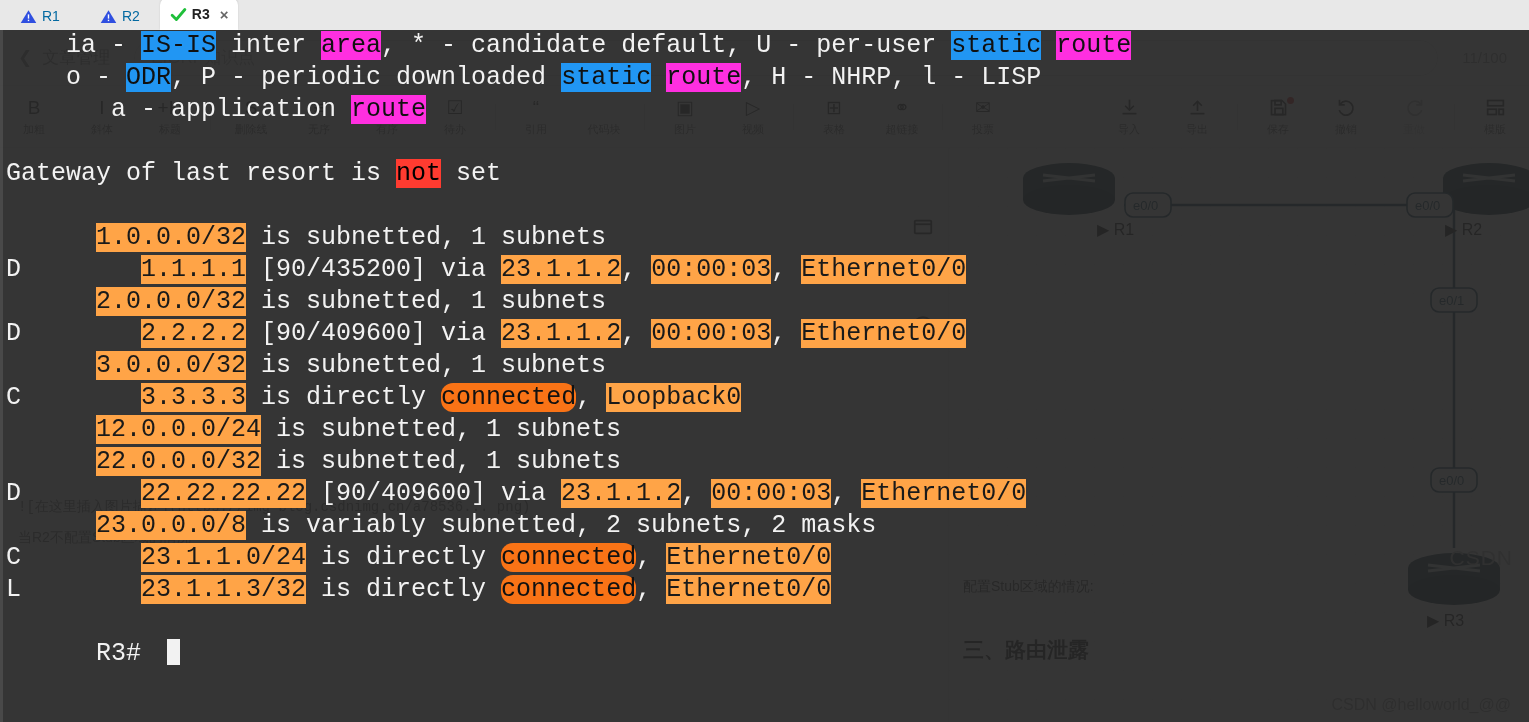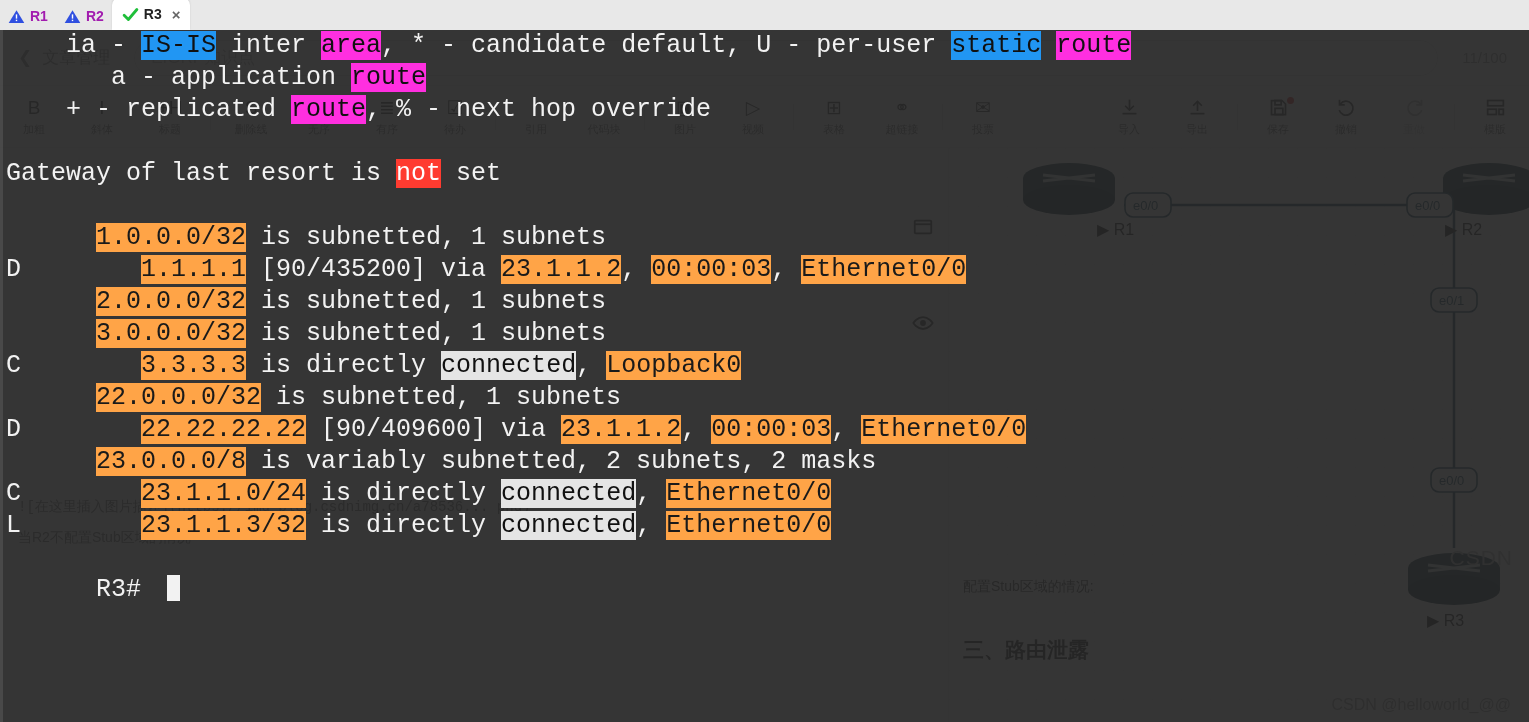--- a/index.html
+++ b/index.html
@@ -13,22 +13,22 @@
 
   
   .tabstrip {
     position: absolute; top: 0; left: 0; width: 1529px; height: 30px;
     background: #e8e8e8;
     display: flex; align-items: flex-end;
     z-index: 40;
   }
   .btab {
     display: flex; align-items: center; gap: 5px;
-    height: 28px; padding: 0 8px;
-    font-size: 14px; color: #a21caf; white-space: nowrap; font-weight: bold;
+    height: 28px; padding: 0 20px;
+    font-size: 14px; color: #0369a1; white-space: nowrap;
   }
   .btab.active {
     background: #fff; border-radius: 7px 7px 0 0;
     color: #222; font-weight: bold;
     box-shadow: 0 -1px 2px rgba(0,0,0,.12);
     padding: 16px 10px;
   }
   .btab .favi { width: 17px; height: 17px; flex: none; display:block; }
   .btab .close { font-size: 15px; color: #666; margin-left: 5px; cursor: pointer; }
 
@@ -119,22 +119,22 @@
     font-size: 25px;
     line-height: 32px;
     color: #f2f2f2;
     padding: 6px 0 0 6px;
     overflow: hidden;
   }
   .term .tl { white-space: pre; height: 32px; font-family: Liberation Mono, monospace; }
   .term .hl-blue  { background: #2196f3; color: #111; }
   .term .hl-mag   { background: #ff2fe0; color: #111; }
   .term .hl-or    { background: #ffa447; color: #1a1a1a; margin-top: 8px; }
-  .term .hl-grn   { background: #e5e5e5; color: #111; }
-  .term .hl-red   { background: #ff3b30; color: #ffffff; }
+  .term .hl-grn   { background: #f97316; color: #111; border-radius: 12px; }
+  .term .hl-red   { background: #ff3b30; color: #000000; }
   .term .gap { display: inline-block; }
   .cursor {
     display: inline-block; width: 13px; height: 26px;
     background: #f2f2f2; vertical-align: -5px;
   }
   .term-left-rule {
     position: absolute; left: 0; top: 0; width: 3px; height: 100%;
     background: rgba(255,255,255,.10);
   }
 </style>
@@ -364,30 +364,32 @@
         <div style="position:absolute;left:14px;top:430px;font-size:14px;color:#444">配置Stub区域的情况:</div>
         <div class="csdn-wm">CSDN @helloworld_@@</div>
       </div>
     </div>
   </div>
 
   <div class="term">
     <div class="term-left-rule"></div>
     <div id="term-lines">
         <div class="tl"><span>    ia - </span><span class="hl-blue">IS-IS</span><span> inter </span><span class="hl-mag">area</span><span>, * - candidate default, U - per-user </span><span class="hl-blue">static</span><span> </span><span class="hl-mag">route</span></div>
+        <div class="tl"><span>    o - </span><span class="hl-blue">ODR</span><span>, P - periodic downloaded </span><span class="hl-blue">static</span><span> </span><span class="hl-mag">route</span><span>, H - NHRP, l - LISP</span></div>
         <div class="tl"><span>       a - application </span><span class="hl-mag">route</span></div>
-        <div class="tl"><span>    + - replicated </span><span class="hl-mag">route</span><span>, % - next hop override</span></div>
         <div class="tl"></div>
         <div class="tl"><span>Gateway of last resort is </span><span class="hl-red">not</span><span> set</span></div>
         <div class="tl"></div>
         <div class="tl"><span>      </span><span class="hl-or">1.0.0.0/32</span><span> is subnetted, 1 subnets</span></div>
         <div class="tl"><span>D        </span><span class="hl-or">1.1.1.1</span><span> [90/435200] via </span><span class="hl-or">23.1.1.2</span><span>, </span><span class="hl-or">00:00:03</span><span>, </span><span class="hl-or">Ethernet0/0</span></div>
         <div class="tl"><span>      </span><span class="hl-or">2.0.0.0/32</span><span> is subnetted, 1 subnets</span></div>
+        <div class="tl"><span>D        </span><span class="hl-or">2.2.2.2</span><span> [90/409600] via </span><span class="hl-or">23.1.1.2</span><span>, </span><span class="hl-or">00:00:03</span><span>, </span><span class="hl-or">Ethernet0/0</span></div>
         <div class="tl"><span>      </span><span class="hl-or">3.0.0.0/32</span><span> is subnetted, 1 subnets</span></div>
         <div class="tl"><span>C        </span><span class="hl-or">3.3.3.3</span><span> is directly </span><span class="hl-grn">connected</span><span>, </span><span class="hl-or">Loopback0</span></div>
+        <div class="tl"><span>      </span><span class="hl-or">12.0.0.0/24</span><span> is subnetted, 1 subnets</span></div>
         <div class="tl"><span>      </span><span class="hl-or">22.0.0.0/32</span><span> is subnetted, 1 subnets</span></div>
         <div class="tl"><span>D        </span><span class="hl-or">22.22.22.22</span><span> [90/409600] via </span><span class="hl-or">23.1.1.2</span><span>, </span><span class="hl-or">00:00:03</span><span>, </span><span class="hl-or">Ethernet0/0</span></div>
         <div class="tl"><span>      </span><span class="hl-or">23.0.0.0/8</span><span> is variably subnetted, 2 subnets, 2 masks</span></div>
         <div class="tl"><span>C        </span><span class="hl-or">23.1.1.0/24</span><span> is directly </span><span class="hl-grn">connected</span><span>, </span><span class="hl-or">Ethernet0/0</span></div>
         <div class="tl"><span>L        </span><span class="hl-or">23.1.1.3/32</span><span> is directly </span><span class="hl-grn">connected</span><span>, </span><span class="hl-or">Ethernet0/0</span></div>
       </div>
     <div class="tl">
       <span>R3#</span><span class="gap" style="width:26px"></span><span class="cursor"></span>
     </div>
   </div>

